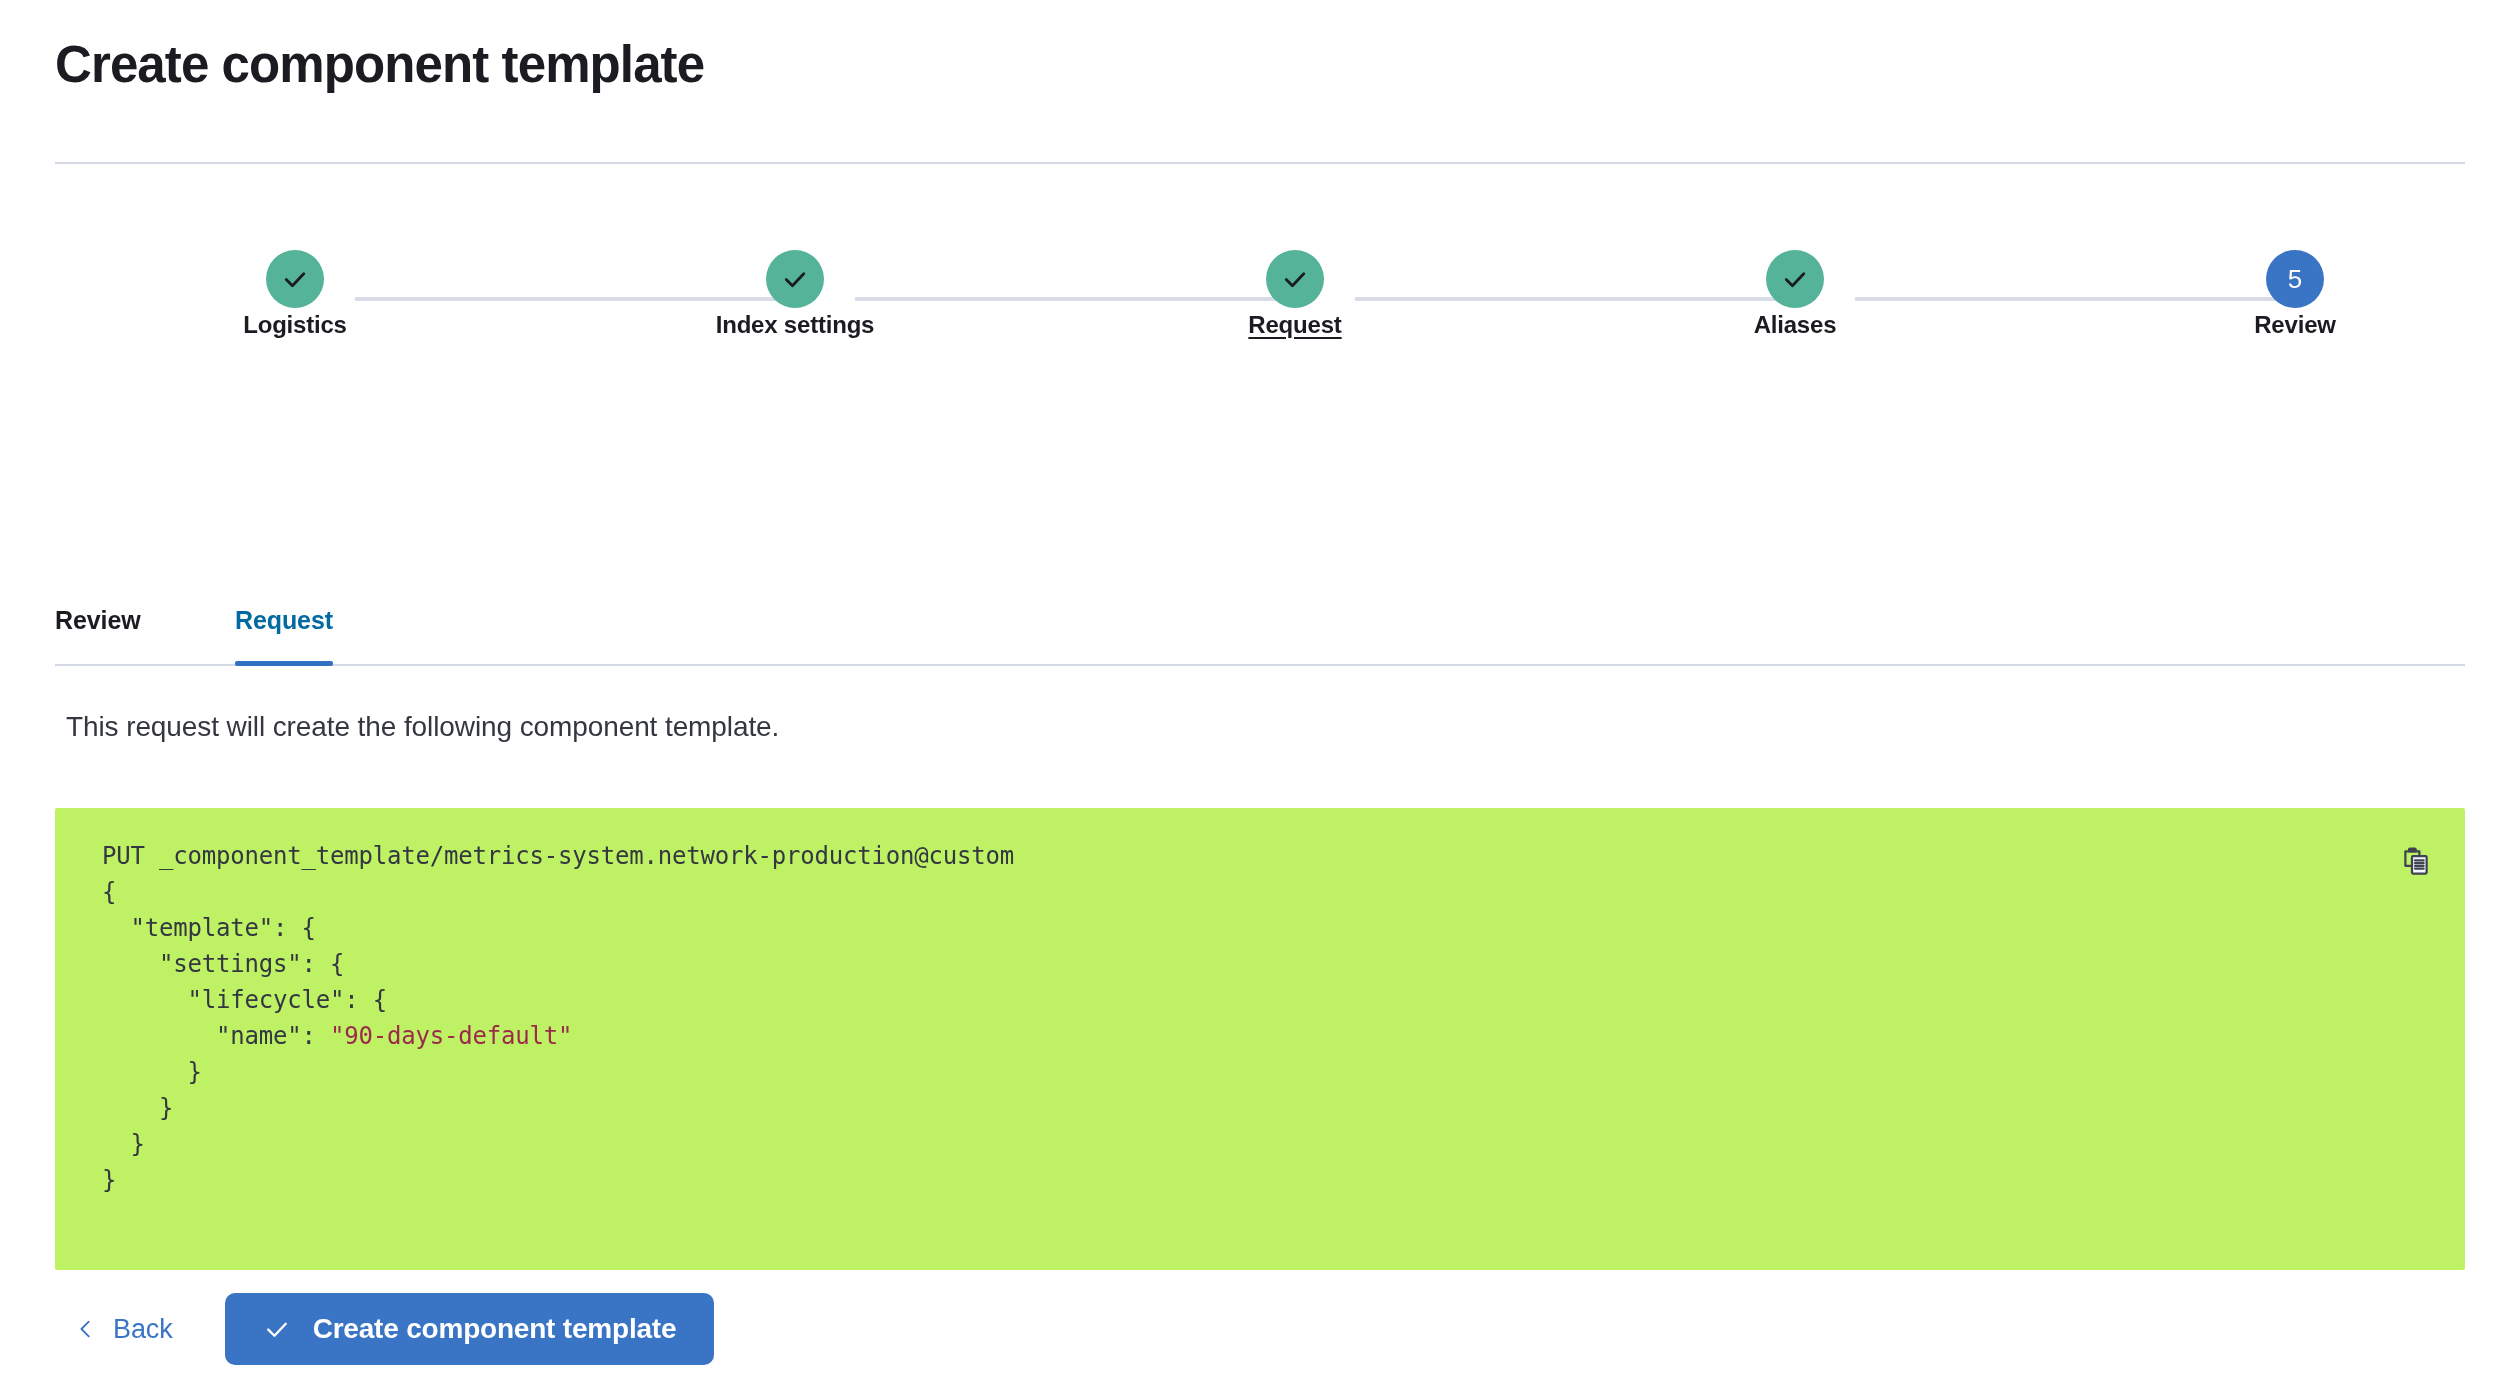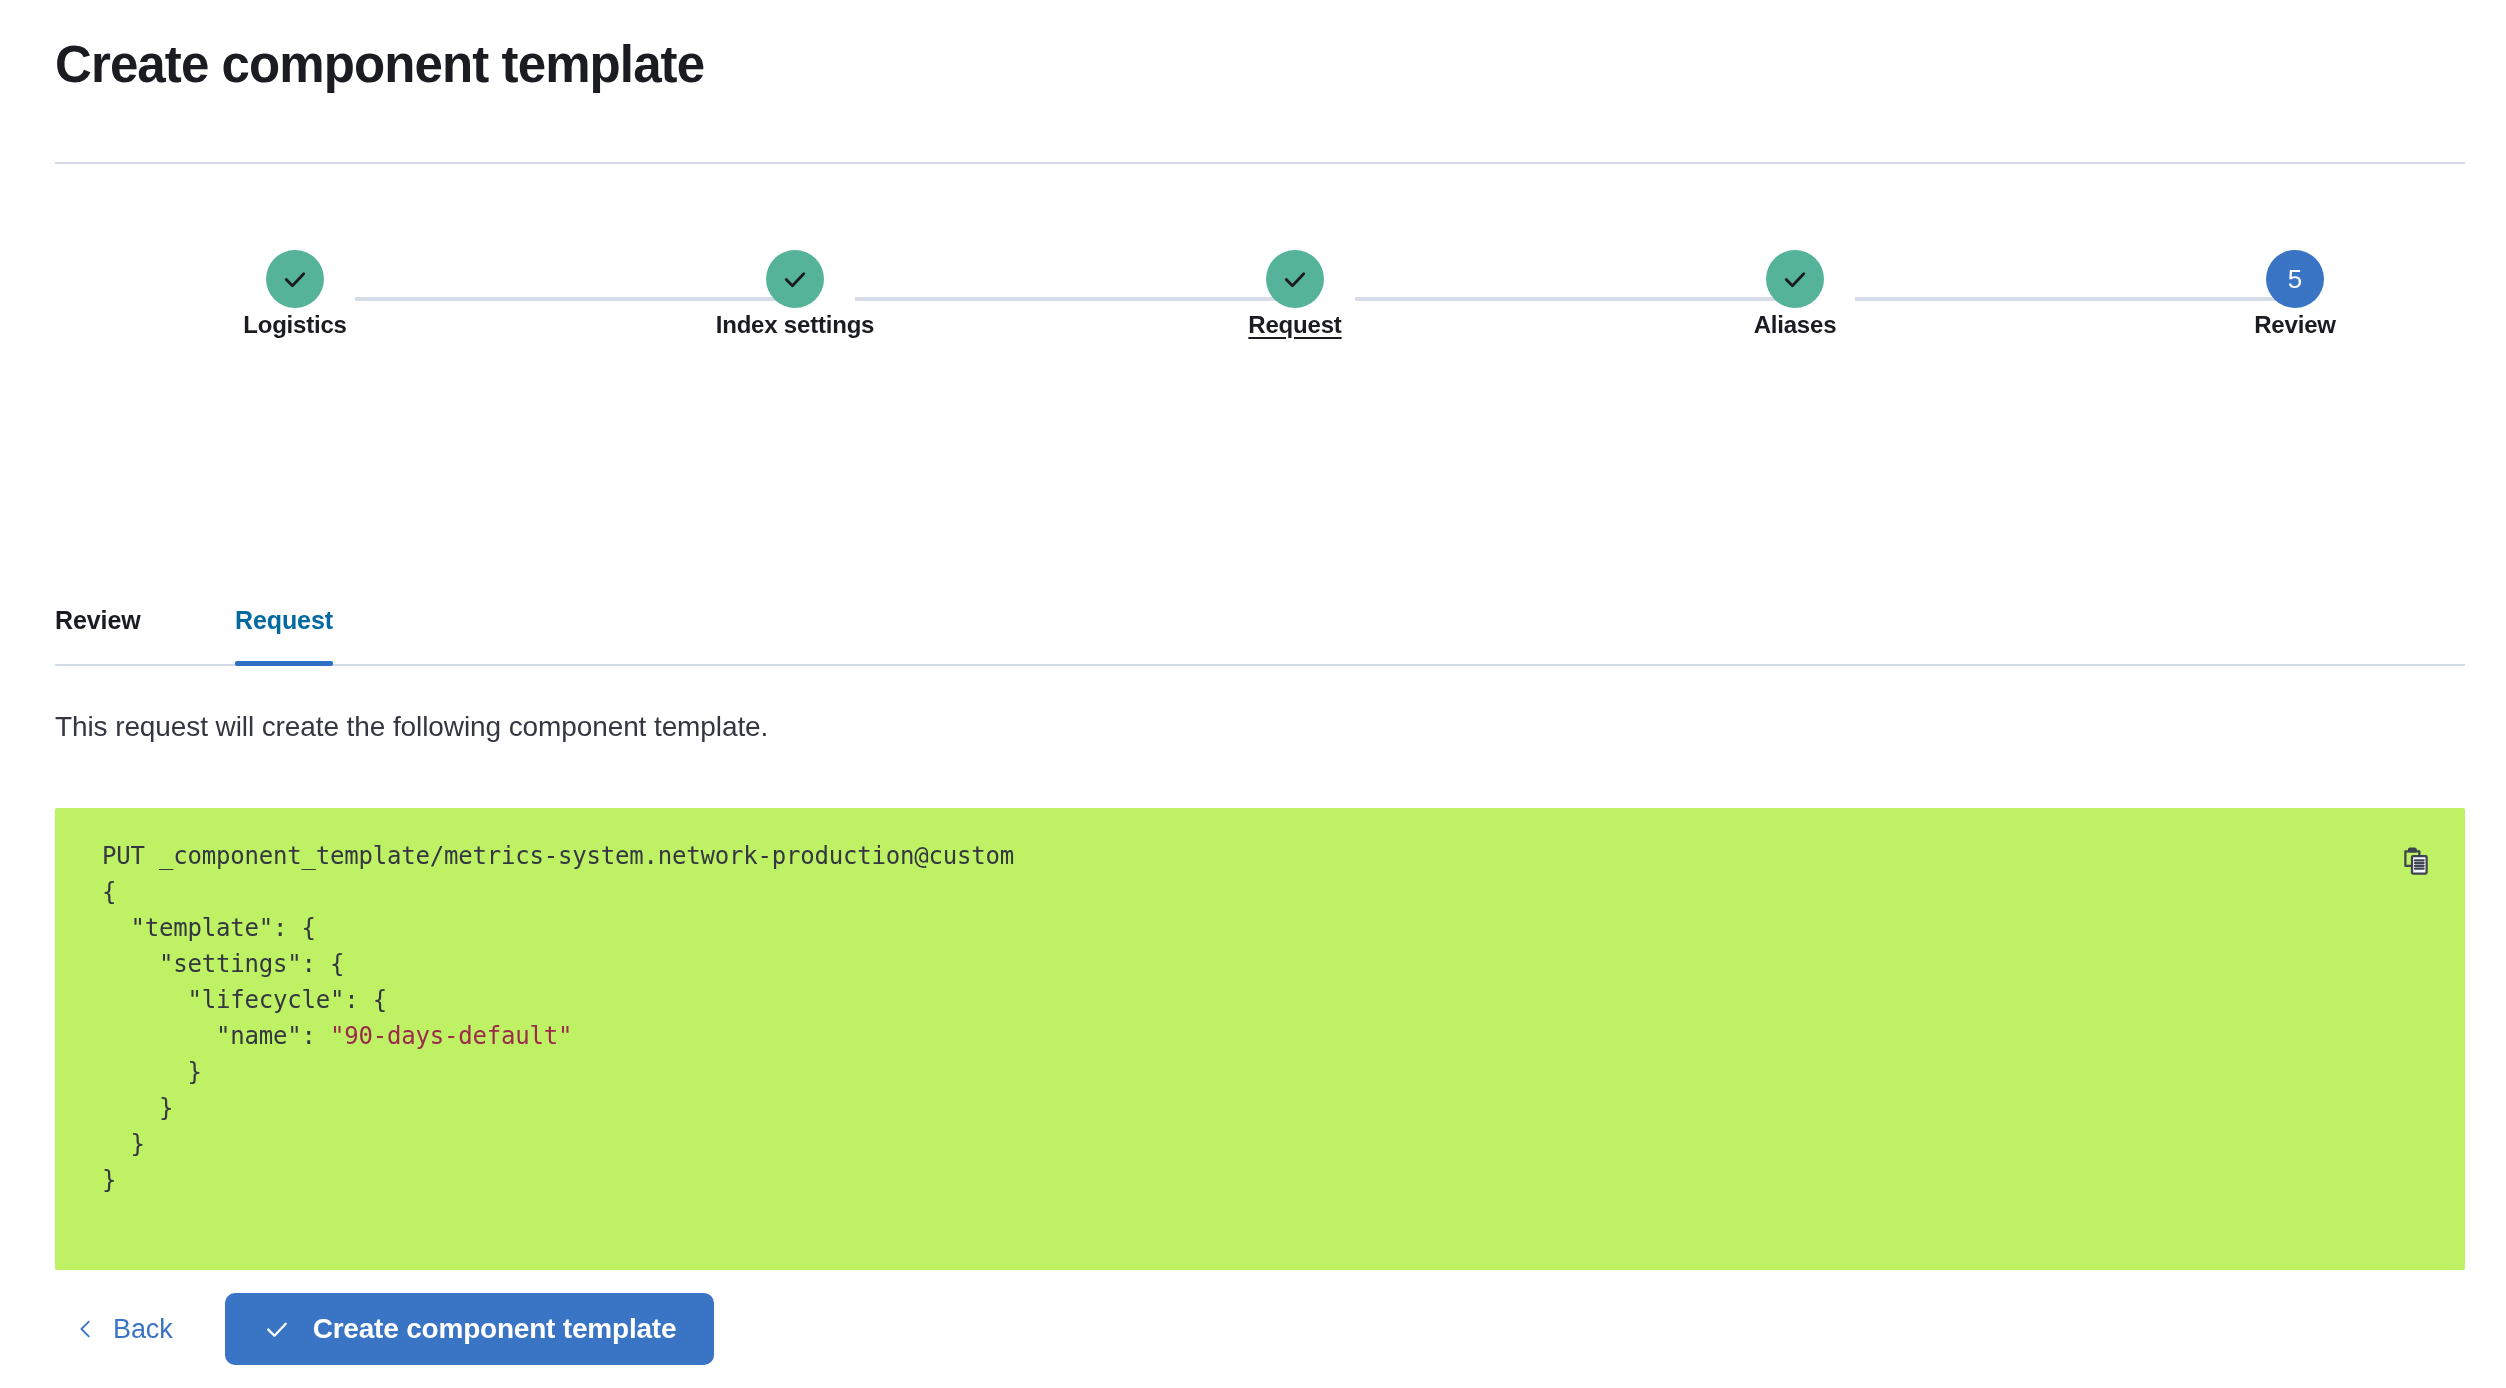--- a/index.html
+++ b/index.html
@@ -161,21 +161,21 @@
     background: #2f6fc4;
     border-radius: 2px;
   }
 
   .tab-summary { left: 0; }
   .tab-request { left: 180px; }
 
   
   .request-desc {
     position: absolute;
-    left: 55px;
+    left: 66px;
     top: 707px;
     font-size: 28px;
     line-height: 40px;
     color: #343741;
     letter-spacing: -0.1px;
   }
 
   
   .code-panel {
     position: absolute;

